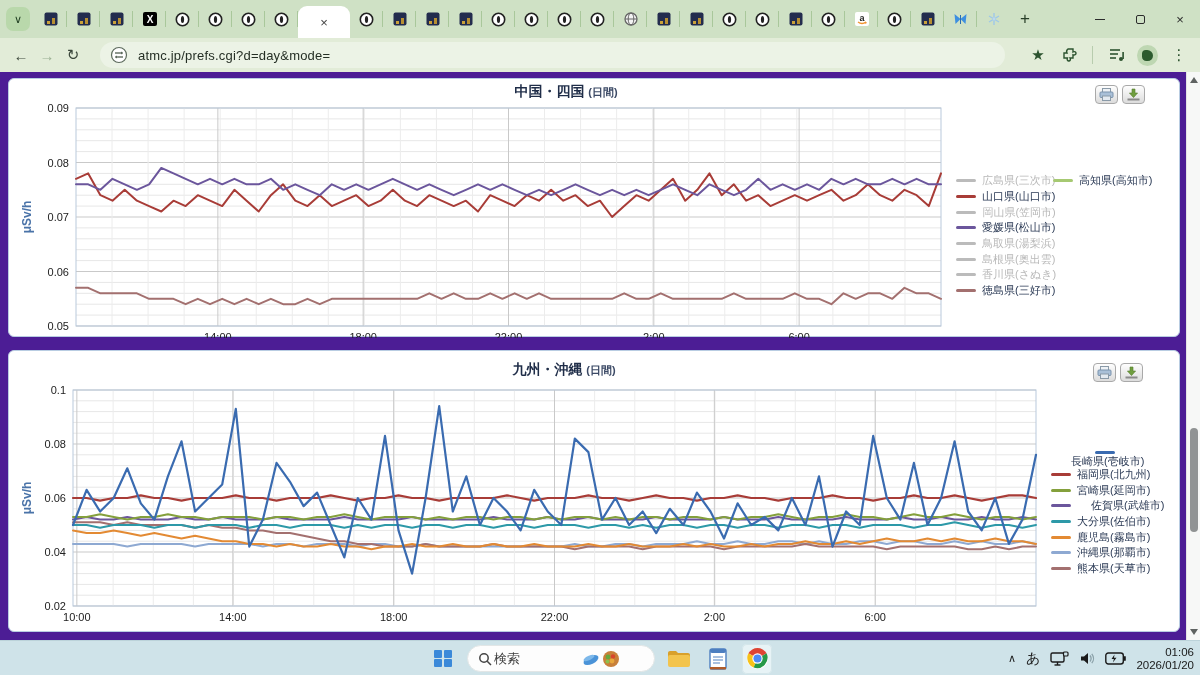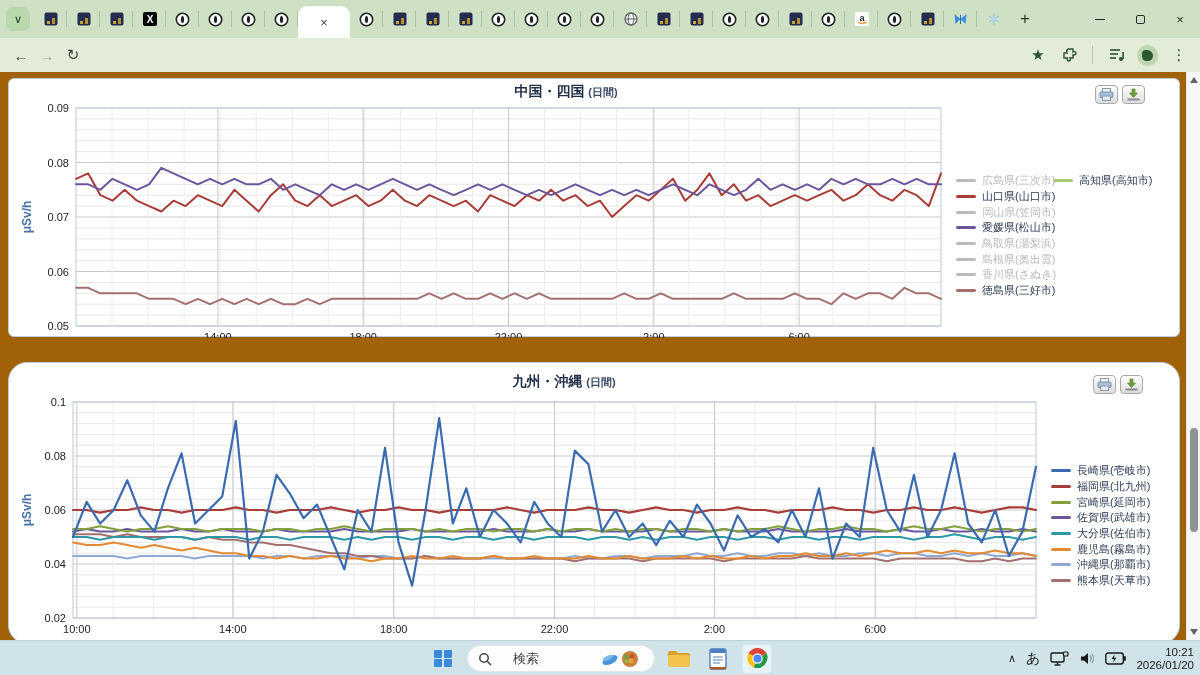--- a/index.html
+++ b/index.html
@@ -28,21 +28,21 @@
   .navbtn.dis{color:#9cb194;}
   .omnibox{position:absolute;left:100px;top:4px;width:905px;height:26px;border-radius:13px;background:#ecf3e6;
     display:flex;align-items:center;font-size:13px;color:#252f25;}
   .urltext{margin-left:10px;letter-spacing:.2px;}
   .tbicon{position:absolute;top:4px;height:26px;display:flex;align-items:center;justify-content:center;color:#2c532f;}
   .sep{width:1px;height:18px;background:#b8ccae;}
   .avatar{width:21px;height:21px;border-radius:50%;background:#bed7b2;display:flex;align-items:center;justify-content:center;}
   .avatar span{width:11px;height:11px;border-radius:40% 60% 55% 45%;background:#2c5a2e;display:block;}
 
   
-  .content{position:absolute;left:0;top:72px;width:1200px;height:568px;background:#a16207;overflow:hidden;text-decoration:underline;}
+  .content{position:absolute;left:0;top:72px;width:1200px;height:568px;background:#4c1d95;overflow:hidden;text-decoration:underline;}
   .panel{position:absolute;background:#fff;border:1px solid #b9cde2;border-radius:6px;}
   .ctitle{position:absolute;transform:translateX(-50%);white-space:nowrap;color:#1f2d48;font-size:14px;font-weight:bold;}
   .ctitle small{font-size:11px;font-weight:bold;color:#3c4a66;}
   .cbtns{position:absolute;display:flex;gap:4px;}
   .cbtn{width:23px;height:19px;border:1px solid #a9a9a9;border-radius:4px;background:linear-gradient(#fefefe,#dcdcdc);
     display:flex;align-items:center;justify-content:center;}
   .legend{position:absolute;}
   .lcol{position:absolute;top:0;}
   .litem{display:flex;align-items:center;height:15.7px;font-size:11px;white-space:nowrap;}
   .lswatch{width:20px;height:3px;border-radius:2px;margin-right:6px;flex:0 0 auto;}
@@ -330,20 +330,30 @@
         <span class="maxbox"></span>
       </div>
     <div class="wbtn">×</div>
   </div>
 </div>
 
 <div class="toolbar">
   <div class="navbtn" style="margin-left:8px;">←</div>
   <div class="navbtn dis">→</div>
   <div class="navbtn">↻</div>
+  <div class="omnibox">
+    <svg width="18" height="18" viewBox="0 0 18 18" style="margin-left:10px">
+      <circle cx="9" cy="9" r="7.5" fill="#fff" stroke="#5d6b5d" stroke-width="1.2"></circle>
+      <line x1="5" y1="7" x2="10" y2="7" stroke="#5d6b5d" stroke-width="1.4"></line>
+        <circle cx="11.5" cy="7" r="1.3" fill="#5d6b5d"></circle>
+      <line x1="8" y1="11" x2="13" y2="11" stroke="#5d6b5d" stroke-width="1.4"></line>
+        <circle cx="6.5" cy="11" r="1.3" fill="#5d6b5d"></circle>
+    </svg>
+    <span class="urltext">atmc.jp/prefs.cgi?d=day&amp;mode=</span>
+  </div>
   <div class="tbicon" style="left:1026px;width:24px;font-size:15px;">★</div>
   <div class="tbicon" style="left:1058px;width:24px;">
     <svg width="17" height="17" viewBox="0 0 17 17">
         <path d="M6 2h5v3c1.8-1 3 0 3 1.2S12.8 8.5 11 7.8V11h-3c1 1.8 0 3-1.2 3S4.7 12.8 5.4 11H2V6h3C4 4.2 5 2.8 6 2z" fill="none" stroke="#2c532f" stroke-width="1.4"></path>
       </svg>
   </div>
   <div class="tbicon" style="left:1088px;width:8px;">
       <span class="sep"></span>
     </div>
   <div class="tbicon" style="left:1104px;width:26px;">
@@ -490,21 +500,21 @@
             </div>
           </div>
           <div class="lcol" style="left: 97px;">
             <div class="litem" style="color: rgb(43, 58, 85);">
               <span class="lswatch" style="background: rgb(166, 201, 114);"></span>
               <span>高知県(高知市)</span>
             </div>
           </div>
         </div>
       </div>
-      <div class="panel" style="left: 8px; top: 290px; width: 1172px; height: 282px; border-radius: 19px;">
+      <div class="panel" style="left: 8px; top: 278px; width: 1172px; height: 282px;">
         <div class="ctitle" style="left: 555px; top: 10px;"><span>九州・沖縄</span> <small>(日間)</small></div>
         <div class="cbtns" style="right: 36px; top: 12px;">
           <div class="cbtn">
             <span>
               <svg width="15" height="13">
                 <rect x="3.5" y="0.5" width="8" height="4" fill="#eef2f6" stroke="#8a9aa8"></rect>
                 <rect x="1" y="4" width="13" height="5.5" rx="1" fill="#a9c0d8" stroke="#7a93ad"></rect>
                 <rect x="3.5" y="8" width="8" height="4.5" fill="#e3eaf1" stroke="#8a9aa8"></rect>
               </svg>
             </span>
@@ -586,33 +596,33 @@
           <polyline points="64.0,171.3 77.6,171.3 91.1,171.3 104.7,174.0 118.3,171.3 131.8,174.0 145.4,174.0 158.9,174.0 172.5,174.0 186.1,176.7 199.6,174.0 213.2,176.7 226.8,176.7 240.3,179.4 253.9,179.4 267.5,182.1 281.0,182.1 294.6,184.8 308.1,187.5 321.7,190.2 335.3,190.2 348.8,192.9 362.4,192.9 376.0,195.6 389.5,195.6 403.1,195.6 416.6,192.9 430.2,195.6 443.8,195.6 457.3,195.6 470.9,195.6 484.5,192.9 498.0,195.6 511.6,195.6 525.2,195.6 538.7,195.6 552.3,195.6 565.8,198.3 579.4,195.6 593.0,195.6 606.5,195.6 620.1,195.6 633.7,198.3 647.2,195.6 660.8,195.6 674.4,195.6 687.9,195.6 701.5,195.6 715.0,198.3 728.6,195.6 742.2,195.6 755.7,195.6 769.3,195.6 782.9,195.6 796.4,192.9 810.0,195.6 823.5,195.6 837.1,195.6 850.7,195.6 864.2,195.6 877.8,198.3 891.4,195.6 904.9,195.6 918.5,195.6 932.1,195.6 945.6,195.6 959.2,198.3 972.7,198.3 986.3,195.6 999.9,198.3 1013.4,195.6 1027.0,195.6" fill="none" stroke="#a3706f" stroke-width="2" stroke-linejoin="round" stroke-linecap="round"></polyline>
           <polyline points="64.0,179.4 77.6,182.1 91.1,182.1 104.7,179.4 118.3,182.1 131.8,184.8 145.4,182.1 158.9,184.8 172.5,187.5 186.1,184.8 199.6,187.5 213.2,190.2 226.8,190.2 240.3,192.9 253.9,192.9 267.5,195.6 281.0,192.9 294.6,195.6 308.1,195.6 321.7,192.9 335.3,195.6 348.8,195.6 362.4,198.3 376.0,195.6 389.5,195.6 403.1,192.9 416.6,195.6 430.2,195.6 443.8,192.9 457.3,195.6 470.9,195.6 484.5,192.9 498.0,195.6 511.6,195.6 525.2,192.9 538.7,195.6 552.3,195.6 565.8,195.6 579.4,192.9 593.0,195.6 606.5,195.6 620.1,192.9 633.7,195.6 647.2,195.6 660.8,195.6 674.4,192.9 687.9,195.6 701.5,192.9 715.0,195.6 728.6,195.6 742.2,192.9 755.7,195.6 769.3,192.9 782.9,192.9 796.4,190.2 810.0,192.9 823.5,192.9 837.1,190.2 850.7,192.9 864.2,190.2 877.8,187.5 891.4,190.2 904.9,190.2 918.5,187.5 932.1,190.2 945.6,187.5 959.2,190.2 972.7,190.2 986.3,187.5 999.9,190.2 1013.4,190.2 1027.0,192.9" fill="none" stroke="#e38a33" stroke-width="2" stroke-linejoin="round" stroke-linecap="round"></polyline>
           <polyline points="64.0,174.0 77.6,174.0 91.1,176.7 104.7,174.0 118.3,174.0 131.8,174.0 145.4,176.7 158.9,174.0 172.5,174.0 186.1,176.7 199.6,174.0 213.2,174.0 226.8,174.0 240.3,176.7 253.9,174.0 267.5,174.0 281.0,176.7 294.6,174.0 308.1,174.0 321.7,174.0 335.3,176.7 348.8,174.0 362.4,176.7 376.0,174.0 389.5,174.0 403.1,176.7 416.6,174.0 430.2,174.0 443.8,176.7 457.3,174.0 470.9,174.0 484.5,176.7 498.0,174.0 511.6,174.0 525.2,176.7 538.7,174.0 552.3,174.0 565.8,174.0 579.4,176.7 593.0,174.0 606.5,174.0 620.1,176.7 633.7,174.0 647.2,176.7 660.8,174.0 674.4,174.0 687.9,176.7 701.5,174.0 715.0,174.0 728.6,176.7 742.2,174.0 755.7,174.0 769.3,176.7 782.9,174.0 796.4,174.0 810.0,176.7 823.5,174.0 837.1,174.0 850.7,176.7 864.2,174.0 877.8,174.0 891.4,174.0 904.9,176.7 918.5,174.0 932.1,174.0 945.6,171.3 959.2,174.0 972.7,176.7 986.3,174.0 999.9,174.0 1013.4,176.7 1027.0,174.0" fill="none" stroke="#2d99a8" stroke-width="2" stroke-linejoin="round" stroke-linecap="round"></polyline>
           <polyline points="64.0,168.6 77.6,165.9 91.1,168.6 104.7,168.6 118.3,165.9 131.8,168.6 145.4,168.6 158.9,168.6 172.5,165.9 186.1,168.6 199.6,168.6 213.2,165.9 226.8,168.6 240.3,168.6 253.9,168.6 267.5,165.9 281.0,168.6 294.6,168.6 308.1,168.6 321.7,168.6 335.3,165.9 348.8,168.6 362.4,168.6 376.0,168.6 389.5,168.6 403.1,165.9 416.6,168.6 430.2,168.6 443.8,168.6 457.3,168.6 470.9,168.6 484.5,165.9 498.0,168.6 511.6,168.6 525.2,168.6 538.7,165.9 552.3,168.6 565.8,168.6 579.4,165.9 593.0,168.6 606.5,168.6 620.1,168.6 633.7,168.6 647.2,165.9 660.8,168.6 674.4,168.6 687.9,168.6 701.5,168.6 715.0,165.9 728.6,168.6 742.2,168.6 755.7,168.6 769.3,165.9 782.9,168.6 796.4,168.6 810.0,168.6 823.5,168.6 837.1,165.9 850.7,168.6 864.2,168.6 877.8,168.6 891.4,165.9 904.9,168.6 918.5,168.6 932.1,165.9 945.6,168.6 959.2,168.6 972.7,165.9 986.3,168.6 999.9,168.6 1013.4,165.9 1027.0,168.6" fill="none" stroke="#6b569c" stroke-width="2" stroke-linejoin="round" stroke-linecap="round"></polyline>
           <polyline points="64.0,165.9 77.6,165.9 91.1,163.2 104.7,165.9 118.3,168.6 131.8,165.9 145.4,165.9 158.9,163.2 172.5,165.9 186.1,165.9 199.6,168.6 213.2,165.9 226.8,165.9 240.3,165.9 253.9,168.6 267.5,165.9 281.0,165.9 294.6,168.6 308.1,165.9 321.7,165.9 335.3,163.2 348.8,165.9 362.4,168.6 376.0,165.9 389.5,165.9 403.1,165.9 416.6,168.6 430.2,165.9 443.8,168.6 457.3,165.9 470.9,165.9 484.5,168.6 498.0,165.9 511.6,165.9 525.2,168.6 538.7,165.9 552.3,168.6 565.8,165.9 579.4,165.9 593.0,168.6 606.5,165.9 620.1,168.6 633.7,165.9 647.2,165.9 660.8,168.6 674.4,165.9 687.9,165.9 701.5,168.6 715.0,165.9 728.6,168.6 742.2,165.9 755.7,165.9 769.3,163.2 782.9,165.9 796.4,168.6 810.0,165.9 823.5,165.9 837.1,163.2 850.7,165.9 864.2,165.9 877.8,168.6 891.4,165.9 904.9,163.2 918.5,165.9 932.1,165.9 945.6,163.2 959.2,165.9 972.7,168.6 986.3,165.9 999.9,165.9 1013.4,168.6 1027.0,165.9" fill="none" stroke="#84a03c" stroke-width="2" stroke-linejoin="round" stroke-linecap="round"></polyline>
           <polyline points="64.0,147.0 77.6,147.0 91.1,149.7 104.7,147.0 118.3,147.0 131.8,144.3 145.4,147.0 158.9,147.0 172.5,149.7 186.1,147.0 199.6,147.0 213.2,147.0 226.8,144.3 240.3,147.0 253.9,147.0 267.5,149.7 281.0,147.0 294.6,147.0 308.1,147.0 321.7,144.3 335.3,147.0 348.8,149.7 362.4,147.0 376.0,147.0 389.5,144.3 403.1,147.0 416.6,147.0 430.2,149.7 443.8,147.0 457.3,147.0 470.9,147.0 484.5,147.0 498.0,144.3 511.6,147.0 525.2,149.7 538.7,147.0 552.3,147.0 565.8,147.0 579.4,144.3 593.0,147.0 606.5,147.0 620.1,149.7 633.7,147.0 647.2,144.3 660.8,147.0 674.4,147.0 687.9,149.7 701.5,147.0 715.0,147.0 728.6,144.3 742.2,147.0 755.7,147.0 769.3,149.7 782.9,147.0 796.4,147.0 810.0,147.0 823.5,144.3 837.1,147.0 850.7,147.0 864.2,149.7 877.8,147.0 891.4,147.0 904.9,144.3 918.5,147.0 932.1,147.0 945.6,144.3 959.2,147.0 972.7,149.7 986.3,147.0 999.9,144.3 1013.4,144.3 1027.0,147.0" fill="none" stroke="#a83c37" stroke-width="2.2" stroke-linejoin="round" stroke-linecap="round"></polyline>
           <polyline points="64.0,174.0 77.6,138.9 91.1,160.5 104.7,147.0 118.3,117.3 131.8,152.4 145.4,168.6 158.9,125.4 172.5,90.3 186.1,160.5 199.6,147.0 213.2,133.5 226.8,57.9 240.3,195.6 253.9,168.6 267.5,111.9 281.0,130.8 294.6,155.1 308.1,141.6 321.7,174.0 335.3,206.4 348.8,147.0 362.4,168.6 376.0,84.9 389.5,179.4 403.1,222.6 416.6,147.0 430.2,55.2 443.8,160.5 457.3,125.4 470.9,174.0 484.5,147.0 498.0,160.5 511.6,179.4 525.2,138.9 538.7,160.5 552.3,174.0 565.8,87.6 579.4,101.1 593.0,168.6 606.5,147.0 620.1,174.0 633.7,160.5 647.2,182.1 660.8,157.8 674.4,174.0 687.9,141.6 701.5,160.5 715.0,187.5 728.6,152.4 742.2,174.0 755.7,165.9 769.3,179.4 782.9,147.0 796.4,174.0 810.0,125.4 823.5,195.6 837.1,160.5 850.7,174.0 864.2,84.9 877.8,147.0 891.4,168.6 904.9,111.9 918.5,174.0 932.1,147.0 945.6,90.3 959.2,160.5 972.7,179.4 986.3,147.0 999.9,192.9 1013.4,168.6 1027.0,103.8" fill="none" stroke="#3a6bb0" stroke-width="2.2" stroke-linejoin="round" stroke-linecap="round"></polyline>
         </svg>
         <div class="legend" style="left: 1042px; top: 100px;">
           <div class="lcol" style="left: 0px;">
-            <div class="litem" style="color: rgb(43, 58, 85);">
+            <div class="litem" style="color: rgb(43, 58, 85); flex-direction: column;">
               <span class="lswatch" style="background: rgb(58, 107, 176);"></span>
               <span>長崎県(壱岐市)</span>
             </div>
             <div class="litem" style="color: rgb(43, 58, 85);">
               <span class="lswatch" style="background: rgb(168, 60, 55);"></span>
               <span>福岡県(北九州)</span>
             </div>
             <div class="litem" style="color: rgb(43, 58, 85);">
               <span class="lswatch" style="background: rgb(132, 160, 60);"></span>
               <span>宮崎県(延岡市)</span>
             </div>
-            <div class="litem" style="color: rgb(43, 58, 85);">
+            <div class="litem" style="color: rgb(43, 58, 85); gap: 14px;">
               <span class="lswatch" style="background: rgb(107, 86, 156);"></span>
               <span>佐賀県(武雄市)</span>
             </div>
             <div class="litem" style="color: rgb(43, 58, 85);">
               <span class="lswatch" style="background: rgb(45, 153, 168);"></span>
               <span>大分県(佐伯市)</span>
             </div>
             <div class="litem" style="color: rgb(43, 58, 85);">
               <span class="lswatch" style="background: rgb(227, 138, 51);"></span>
               <span>鹿児島(霧島市)</span>
@@ -646,21 +656,21 @@
           <i></i>
           <i></i>
           <i></i>
         </span>
     </div>
     <div class="searchpill">
       <svg width="14" height="14" viewBox="0 0 14 14" style="margin-left:10px">
         <circle cx="6" cy="6" r="4.2" fill="none" stroke="#444" stroke-width="1.5"></circle>
           <line x1="9.2" y1="9.2" x2="13" y2="13" stroke="#444" stroke-width="1.5"></line>
       </svg>
-      <span style="margin-left:21px;">検索</span>
+      <span style="margin-left:2px;">検索</span>
       <svg width="40" height="20" viewBox="0 0 40 20" style="margin-left:62px">
         <ellipse cx="9" cy="11" rx="8" ry="4" fill="#4a93d8" transform="rotate(-25 9 11)"></ellipse>
         <ellipse cx="7" cy="9" rx="6" ry="2.2" fill="#7db8ea" transform="rotate(-25 7 9)"></ellipse>
         <circle cx="29" cy="10" r="8" fill="#c8803a"></circle>
           <circle cx="26" cy="8" r="2.4" fill="#67a83c"></circle>
           <circle cx="31" cy="7.5" r="2.2" fill="#d8462e"></circle>
           <circle cx="30" cy="12" r="2.4" fill="#e8a83c"></circle>
           <circle cx="25.5" cy="12.5" r="2" fill="#8cc04e"></circle>
       </svg>
     </div>
@@ -705,17 +715,17 @@
     <svg width="16" height="15" viewBox="0 0 16 15">
       <path d="M2 5.5h3L9 2v11L5 9.5H2z" fill="#1b1b1b"></path>
       <path d="M11 4.5a5 5 0 0 1 0 6M12.8 2.8a7.5 7.5 0 0 1 0 9.4" fill="none" stroke="#8aa0a8" stroke-width="1.3"></path>
     </svg>
     <svg width="21" height="13" viewBox="0 0 21 13">
       <rect x="0.8" y="1" width="17.5" height="11" rx="2.5" fill="none" stroke="#1b1b1b" stroke-width="1.4"></rect>
       <rect x="19" y="4" width="1.8" height="5" rx="0.9" fill="#1b1b1b"></rect>
       <path d="M9.5 2.5 6.5 7h2.4l-1 3.5 3.6-4.7H9z" fill="#1b1b1b"></path>
     </svg>
     <div class="trayclock">
-      <div>10:21</div>
+      <div>01:06</div>
       <div>2026/01/20</div>
     </div>
   </div>
 </div>
 
 </body></html>

